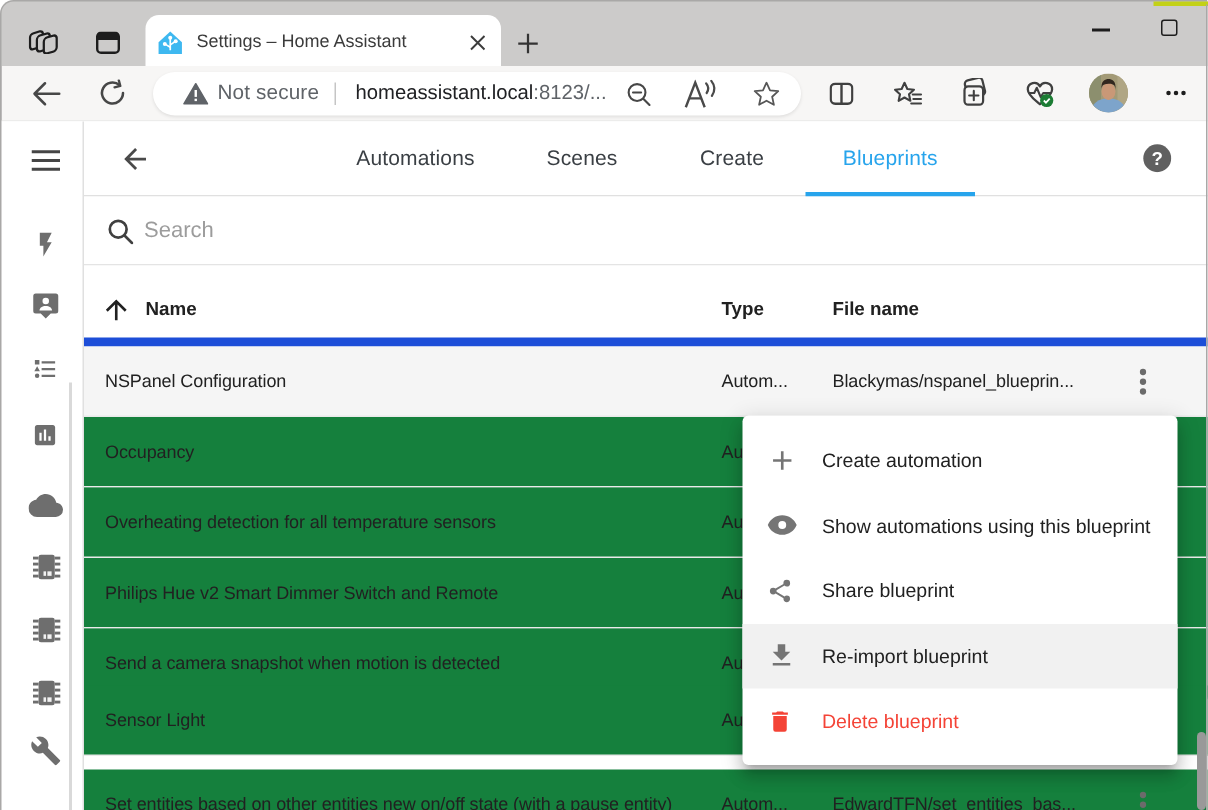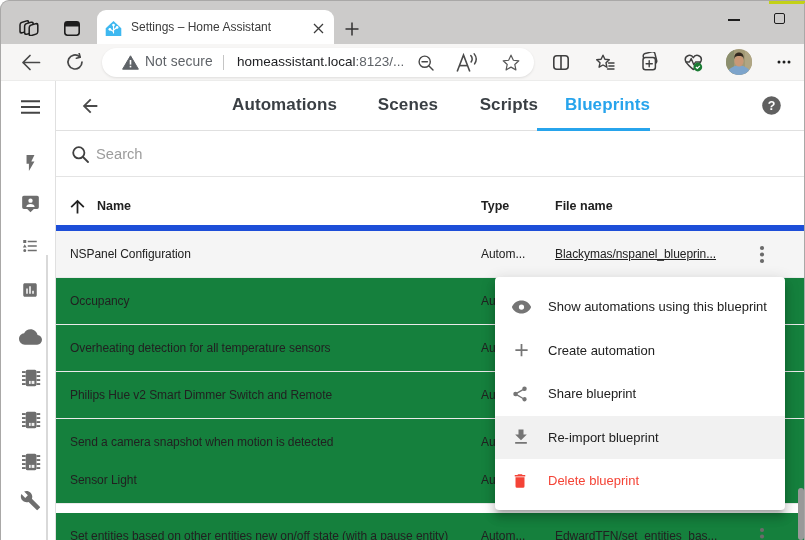--- a/index.html
+++ b/index.html
@@ -21,32 +21,32 @@
   #pill { position:absolute; left:101px; top:4px; width:432px; height:29px;
     background:#ffffff; border-radius:15px; box-shadow:0 1px 2.5px rgba(0,0,0,0.1); }
   .urlgray { color:#5f6368; } .urldark { color:#202124; }
   
   #page { position:absolute; left:0; top:81px; width:805px; height:459px; background:#fff; }
   #sidebar { position:absolute; left:0; top:0; width:56px; height:459px;
     background:#fff; border-right:1px solid #e0e0e0; }
   #sbscroll { position:absolute; left:46px; top:174px; width:2px; height:285px; background:#d9d9d9; }
   #haheader { position:absolute; left:56px; top:0; width:749px; height:50px;
     background:#fff; border-bottom:1px solid #e0e0e0; }
-  .hatab { position:absolute; top:0; height:50px; line-height:48px; font-size:17px;
-    font-weight:bold; color:#3a3f44; text-align:right; letter-spacing:.1px;}
+  .hatab { position:absolute; top:0; height:50px; line-height:48px; font-size:14px;
+    font-weight:normal; color:#3a3f44; text-align:center; letter-spacing:.1px;}
   #tabline { position:absolute; left:481px; top:47px; width:113px; height:3px; background:#27a4ec; }
   #searchrow { position:absolute; left:56px; top:50px; width:749px; height:46px;
     background:#fff; border-bottom:1px solid #e4e4e4; }
   #thead { position:absolute; left:56px; top:96px; width:749px; height:54px;
     background:#fff; border-bottom:6px solid #1d4ed8; font-size:12.5px; font-weight:bold; color:#212121; }
   .row { position:absolute; left:56px; width:749px; height:47px; background:#15803d;
     border-bottom:1px solid #eaeaea; font-size:12px; letter-spacing:-0.06px; color:#212121; }
   .row .nm { position:absolute; left:14px; top:0; height:46px; line-height:46px; white-space:nowrap; }
   .row .tp { position:absolute; left:425px; top:0; height:46px; line-height:46px; }
-  .row .fn { position:absolute; left:499px; top:0; height:46px; line-height:46px;text-decoration:underline; }
+  .row .fn { position:absolute; left:499px; top:0; height:46px; line-height:46px; }
   .kebab { position:absolute; left:703px; top:14px; }
   
   #menu { position:absolute; left:495px; top:196px; width:290px; height:233px;
     background:#fff; border-radius:4px; padding-top:8px;
     box-shadow:0 5px 5px -3px rgba(0,0,0,.2), 0 8px 10px 1px rgba(0,0,0,.14), 0 3px 14px 2px rgba(0,0,0,.12); }
   .mi { position:relative; height:43.5px; }
   .mi.hl { background:#f1f1f1; }
   .mi .ic { position:absolute; left:16px; top:50%; transform:translateY(-50%); }
   .mi .tx { position:absolute; left:53px; top:0; height:43.5px; line-height:43.5px;
     font-size:13px; color:#212121; white-space:nowrap; }
@@ -267,21 +267,21 @@
         <path d="M22.7,19L13.6,9.9C14.5,7.6 14,4.9 12.1,3C10.1,1 7.1,0.6 4.7,1.7L9,6L6,9L1.6,4.7C0.4,7.1 0.9,10.1 2.9,12.1C4.8,14 7.5,14.5 9.8,13.6L18.9,22.7C19.3,23.1 19.9,23.1 20.3,22.7L22.6,20.4C23.1,20 23.1,19.3 22.7,19Z" fill="#6e6e6e"></path>
       </svg>
     </div>
 
     <div id="haheader">
       <svg class="abs" style="left:23px;top:14px" width="22" height="22" viewBox="0 0 24 24">
         <path d="M20,11V13H8L13.5,18.5L12.08,19.92L4.16,12L12.08,4.08L13.5,5.5L8,11H20Z" fill="#4a4a4a"></path>
       </svg>
       <div class="hatab" style="left:161px;width:120px;color:#3a3f44">Automations</div>
       <div class="hatab" style="left:282px;width:100px;color:#3a3f44">Scenes</div>
-      <div class="hatab" style="left:382px;width:100px;color:#3a3f44">Scripts</div>
+      <div class="hatab" style="left:382px;width:100px;color:#3a3f44">Create</div>
       <div class="hatab" style="left:481px;width:113px;color:#27a4ec">Blueprints</div>
       <div id="tabline"></div>
 
       <svg class="abs" style="left:706px;top:15px" width="19" height="19" viewBox="0 0 19 19">
         <circle cx="9.5" cy="9.5" r="9.3" fill="#606060"></circle>
         <text x="9.5" y="14" font-size="12.5" font-weight="bold" fill="#fff" text-anchor="middle" font-family="Liberation Sans">?</text>
       </svg>
     </div>
 
     <div id="searchrow">
@@ -338,29 +338,29 @@
       <svg class="kebab" width="6" height="19" viewBox="0 0 6 19">
           <circle cx="3" cy="3" r="2.1" fill="#6b6b6b"></circle>
           <circle cx="3" cy="9.5" r="2.1" fill="#6b6b6b"></circle>
           <circle cx="3" cy="16" r="2.1" fill="#6b6b6b"></circle>
         </svg>
     </div>
 
     <div id="menu">
       <div class="mi">
         <svg class="ic" width="21" height="21" viewBox="0 0 24 24">
-            <path fill-rule="evenodd" d="M12,9A3,3 0 0,1 15,12A3,3 0 0,1 12,15A3,3 0 0,1 9,12A3,3 0 0,1 12,9M12,4.5C17,4.5 21.27,7.61 23,12C21.27,16.39 17,19.5 12,19.5C7,19.5 2.73,16.39 1,12C2.73,7.61 7,4.5 12,4.5Z" fill="#757575"></path>
-          </svg>
-        <div class="tx">Show automations using this blueprint</div>
+            <path d="M19,13H13V19H11V13H5V11H11V5H13V11H19V13Z" fill="#757575"></path>
+          </svg>
+        <div class="tx">Create automation</div>
       </div>
       <div class="mi">
         <svg class="ic" width="21" height="21" viewBox="0 0 24 24">
-            <path d="M19,13H13V19H11V13H5V11H11V5H13V11H19V13Z" fill="#757575"></path>
-          </svg>
-        <div class="tx">Create automation</div>
+            <path fill-rule="evenodd" d="M12,9A3,3 0 0,1 15,12A3,3 0 0,1 12,15A3,3 0 0,1 9,12A3,3 0 0,1 12,9M12,4.5C17,4.5 21.27,7.61 23,12C21.27,16.39 17,19.5 12,19.5C7,19.5 2.73,16.39 1,12C2.73,7.61 7,4.5 12,4.5Z" fill="#757575"></path>
+          </svg>
+        <div class="tx">Show automations using this blueprint</div>
       </div>
       <div class="mi">
         <svg class="ic" width="18" height="18" viewBox="0 0 24 24">
             <path d="M18,16.08C17.24,16.08 16.56,16.38 16.04,16.85L8.91,12.7C8.96,12.47 9,12.24 9,12C9,11.76 8.96,11.53 8.91,11.3L15.96,7.19C16.5,7.69 17.21,8 18,8A3,3 0 0,0 21,5A3,3 0 0,0 18,2A3,3 0 0,0 15,5C15,5.24 15.04,5.47 15.09,5.7L8.04,9.81C7.5,9.31 6.79,9 6,9A3,3 0 0,0 3,12A3,3 0 0,0 6,15C6.79,15 7.5,14.69 8.04,14.19L15.16,18.34C15.11,18.55 15.08,18.77 15.08,19C15.08,20.61 16.39,21.91 18,21.91C19.61,21.91 20.92,20.61 20.92,19A2.92,2.92 0 0,0 18,16.08Z" fill="#757575"></path>
           </svg>
         <div class="tx">Share blueprint</div>
       </div>
       <div class="mi hl">
         <svg class="ic" width="20" height="20" viewBox="0 0 24 24">
             <path d="M5,20H19V18H5M19,9H15V3H9V9H5L12,16L19,9Z" fill="#757575"></path>

